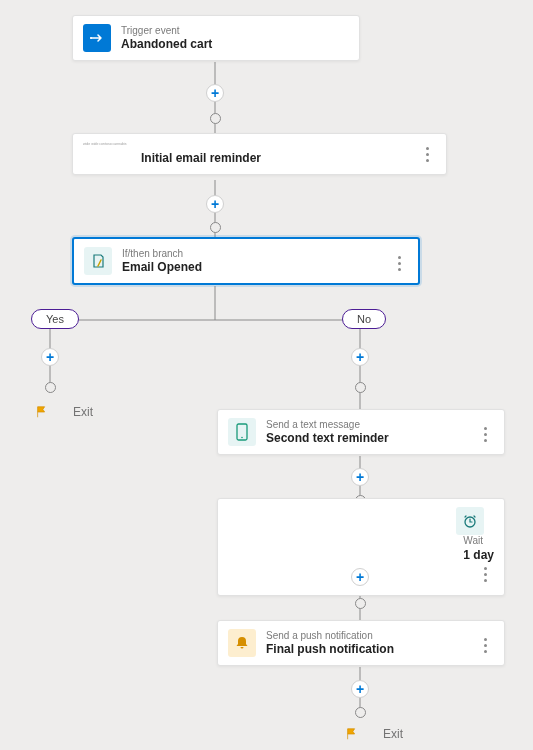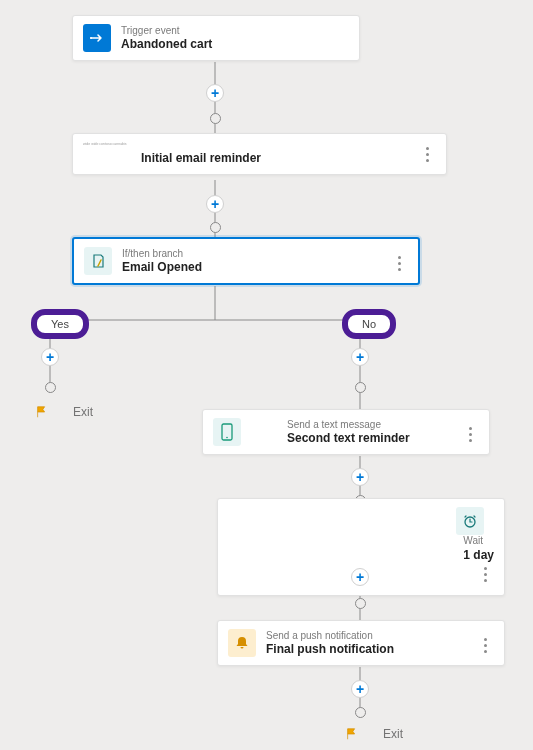--- a/index.html
+++ b/index.html
@@ -79,21 +79,21 @@
   .end-dot {
     position: absolute;
     width: 11px; height: 11px;
     border: 1.5px solid #8a8a8a;
     border-radius: 50%;
     background: #eeedec;
   }
   .pill {
     position: absolute;
     background: #fff;
-    border: 6px solid #4c1d95;
+    border: 1px solid #4c1d95;
     border-radius: 14px;
     padding: 3px 14px;
     font-size: 11px;
     color: #444;
   }
   .exit {
     position: absolute;
     display: flex; align-items: center;
     gap: 24px;
     font-size: 12px;
@@ -195,21 +195,21 @@
 <div class="exit" style="left:35px; top:405px;">
   <svg class="flag" viewBox="0 0 16 16">
       <path d="M3 2v12M3 2h8l-2 3 2 3H3" fill="#f0a500" stroke="#d68f00" stroke-width="0.8"></path>
     </svg>
   <span>Exit</span>
 </div>
 
 <div class="plus-btn" style="left:351px; top:348px;">+</div>
 <div class="end-dot" style="left:355px; top:382px;"></div>
 
-<div class="card" style="left:202px; top:409px; width:288px;gap:36px;">
+<div class="card" style="left:217px; top:409px; width:288px;">
   <div class="iconbox teal">
     <svg width="14" height="18" viewBox="0 0 14 18">
         <rect x="2" y="1" width="10" height="16" rx="1.5" fill="none" stroke="#1a9a7a" stroke-width="1.3"></rect>
         <circle cx="7" cy="14.5" r="0.8" fill="#1a9a7a"></circle>
       </svg>
   </div>
   <div class="labels">
     <div class="lbl-type">Send a text message</div>
     <div class="lbl-title">Second text reminder</div>
   </div>

